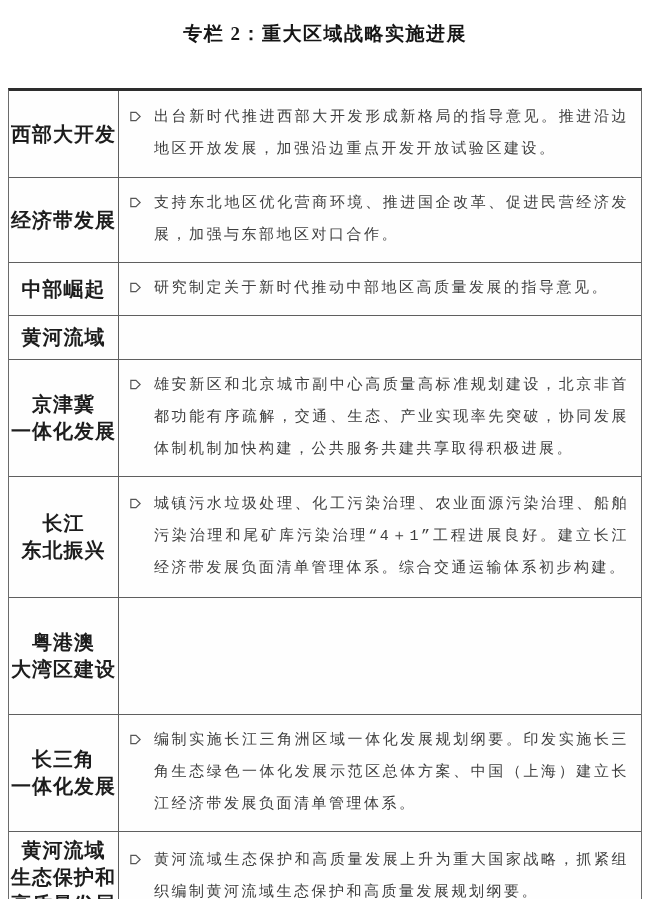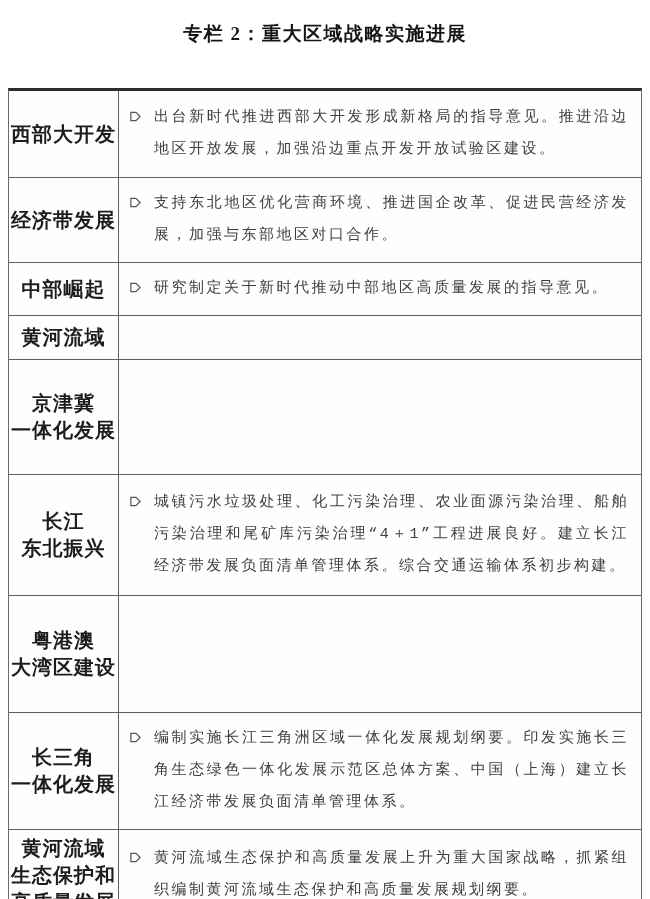--- a/index.html
+++ b/index.html
@@ -127,20 +127,28 @@
     </div>
   </div>
 
   <div class="trow" style="min-height:43px;">
     <div class="label-cell">黄河流域</div>
   </div>
 
   <div class="trow" style="min-height:114px;">
     <div class="label-cell">京津冀
 一体化发展</div>
+    <div class="content-cell">
+      <div class="content-inner">
+        <svg class="bullet" width="13" height="13" viewBox="0 0 14 14">
+            <path d="M2 2.5 L7.5 2.5 L12 7 L7.5 11.5 L2 11.5 Z" fill="none" stroke="#555555" stroke-width="1.3"></path>
+          </svg>
+        <div class="body-text">雄安新区和北京城市副中心高质量高标准规划建设，北京非首都功能有序疏解，交通、生态、产业实现率先突破，协同发展体制机制加快构建，公共服务共建共享取得积极进展。</div>
+      </div>
+    </div>
   </div>
 
   <div class="trow" style="min-height:120px;">
     <div class="label-cell">长江
 东北振兴</div>
     <div class="content-cell">
       <div class="content-inner">
         <svg class="bullet" width="13" height="13" viewBox="0 0 14 14">
             <path d="M2 2.5 L7.5 2.5 L12 7 L7.5 11.5 L2 11.5 Z" fill="none" stroke="#555555" stroke-width="1.3"></path>
           </svg>

